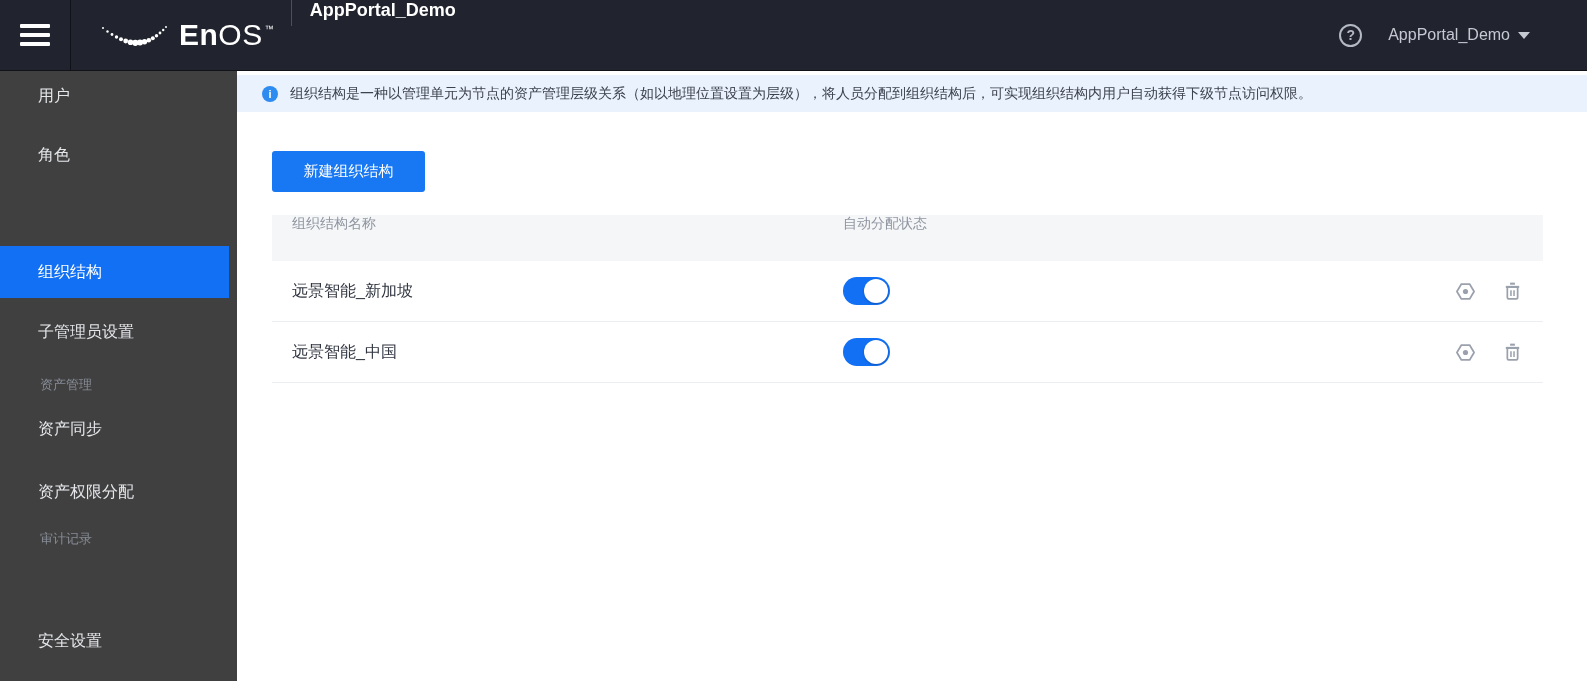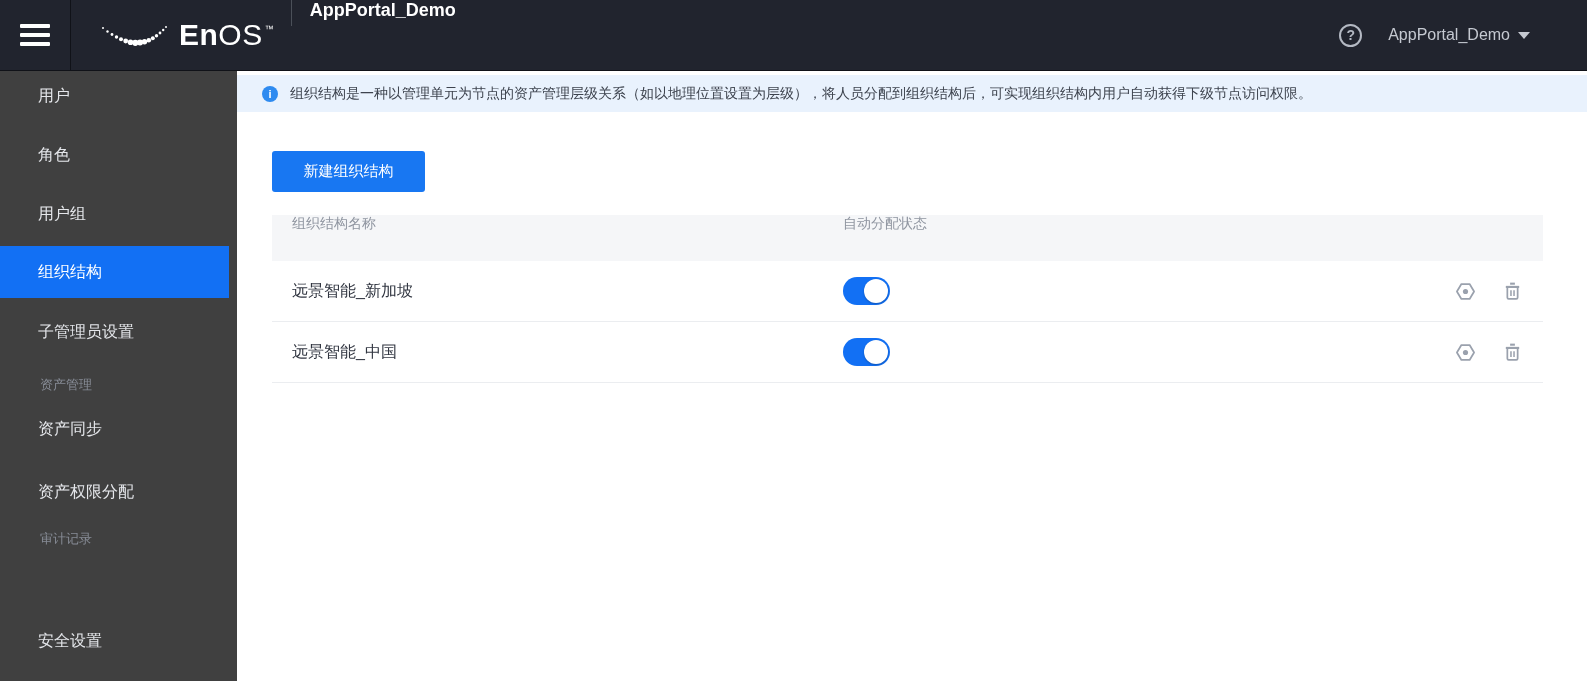--- a/index.html
+++ b/index.html
@@ -148,21 +148,20 @@
       <span>?</span>
     </div>
     <div class="account-name">AppPortal_Demo</div>
     <div class="caret-down"></div>
   </div>
 </div>
 
 <div class="sidebar">
   <div class="side-item" style="top:-1px">用户</div>
   <div class="side-item" style="top:58px">角色</div>
-  <div class="side-item" style="top:117px">用户组</div>
   <div class="side-item selected" style="top:175px">组织结构</div>
   <div class="side-item" style="top:235px">子管理员设置</div>
 
   <div class="side-section" style="top:306px">资产管理</div>
   <div class="side-item" style="top:332px">资产同步</div>
   <div class="side-item" style="top:395px">资产权限分配</div>
 
   <div class="side-section" style="top:460px">审计记录</div>
   <div class="side-item" style="top:544px">安全设置</div>
 </div>

